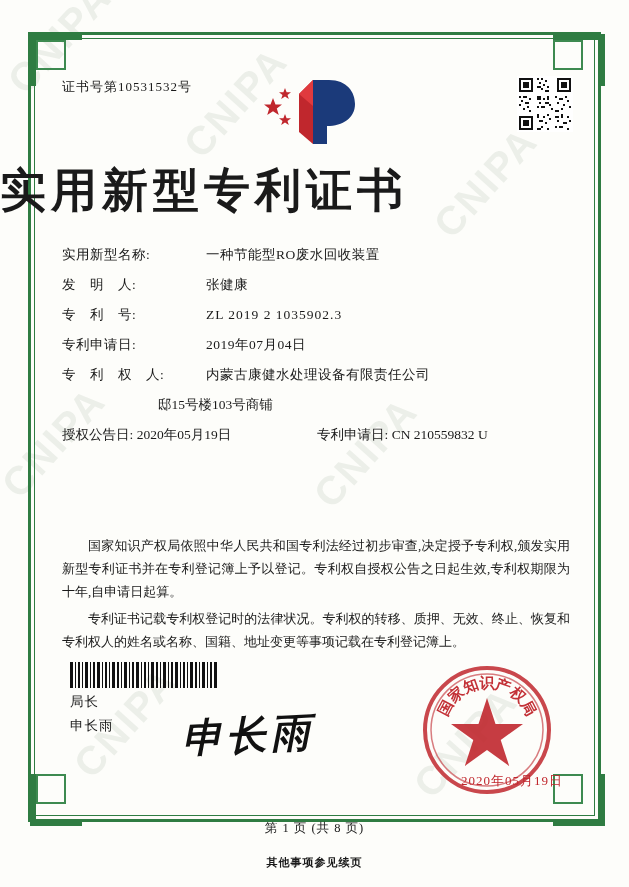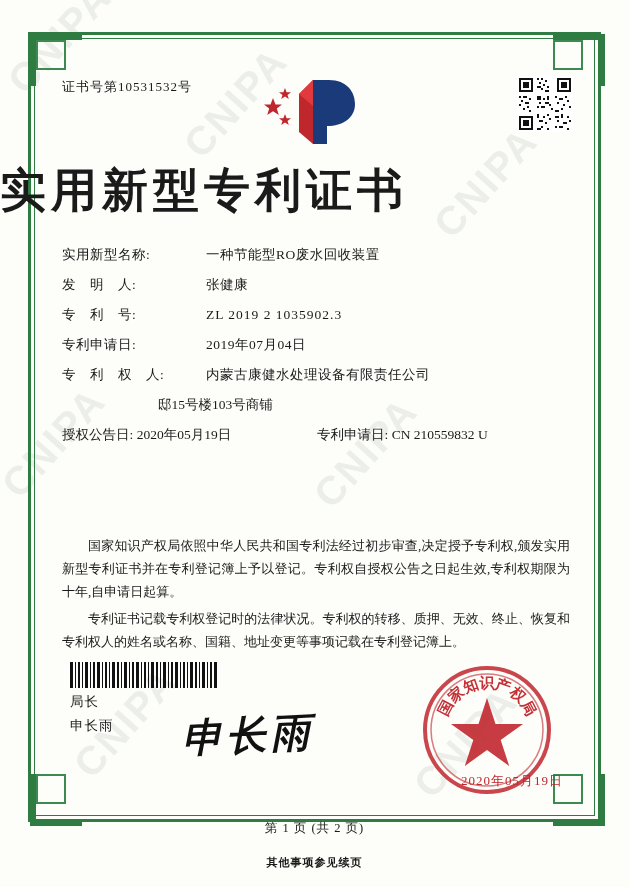--- a/index.html
+++ b/index.html
@@ -403,16 +403,16 @@
         <text x="68" y="26" text-anchor="middle" transform="rotate(-20 68 68)">知</text>
         <text x="68" y="26" text-anchor="middle" transform="rotate(0 68 68)">识</text>
         <text x="68" y="26" text-anchor="middle" transform="rotate(20 68 68)">产</text>
         <text x="68" y="26" text-anchor="middle" transform="rotate(41 68 68)">权</text>
         <text x="68" y="26" text-anchor="middle" transform="rotate(62 68 68)">局</text>
       </g>
     </svg>
   </div>
   <div class="seal-date">2020年05月19日</div>
 
-  <div class="page-num">第 1 页 (共 2 页)</div>
+  <div class="page-num">第 1 页 (共 8 页)</div>
   <div class="footer-note">其他事项参见续页</div>
 
 </div>
 
 </body></html>

